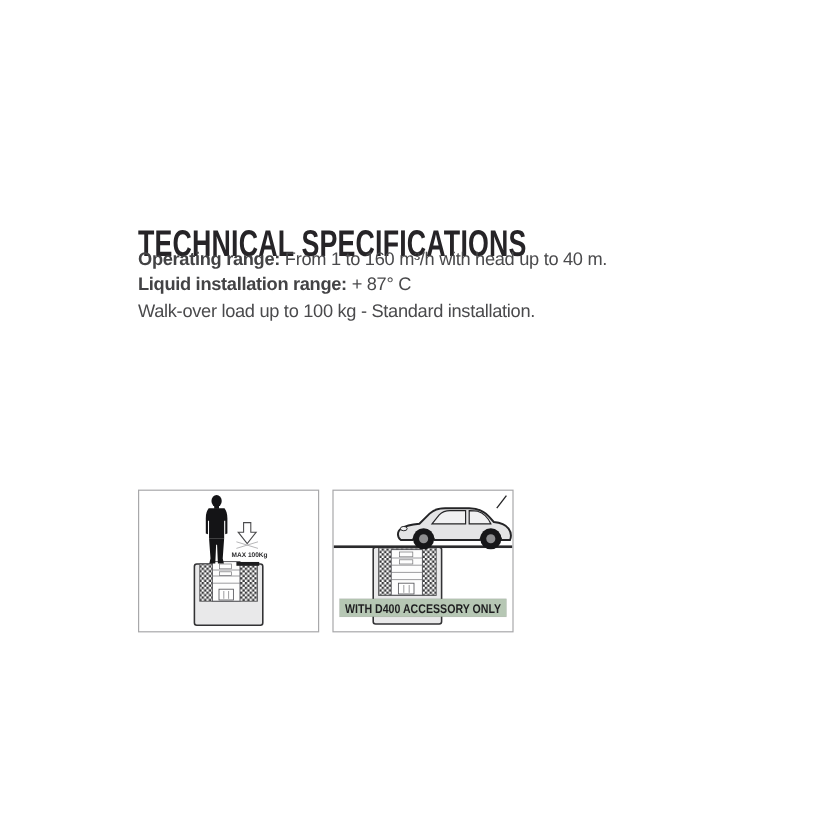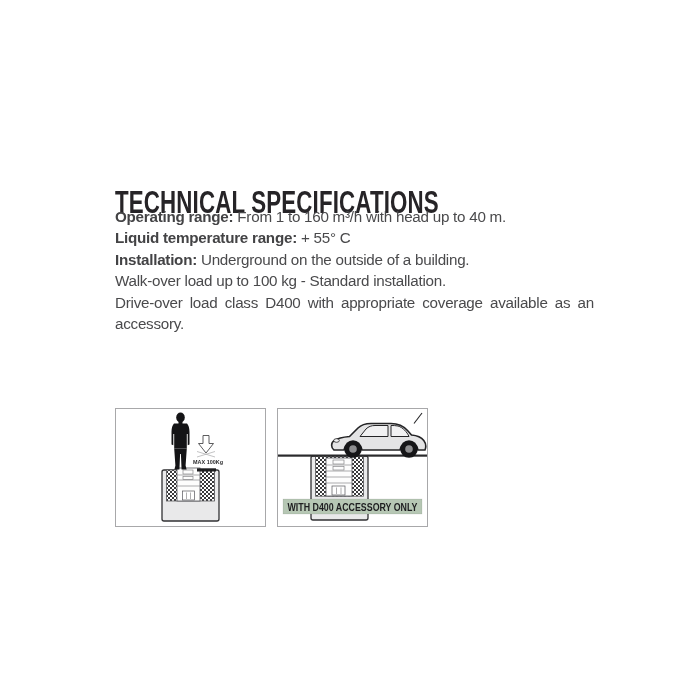--- a/index.html
+++ b/index.html
@@ -32,24 +32,22 @@
   }
   .figbox svg{display:block;}
 </style>
 </head>
 <body>
 
 <h1 class="heading">TECHNICAL SPECIFICATIONS</h1>
 
 <div class="specs">
   <p><b>Operating range:</b><span> From 1 to 160 m³/h with head up to 40 m.</span></p>
-  <p><b>Liquid temperature range:</b><span> + 55° C</span></p>
-  <p><b>Installation:</b><span> Underground on the outside of a building.</span></p>
+  <p><b>Liquid installation range:</b><span> + 87° C</span></p>
   <p><span>Walk-over load up to 100 kg - Standard installation.</span></p>
-  <p class="justify"><span>Drive-over load class D400 with appropriate coverage available as an accessory.</span></p>
 </div>
 
 <div class="figures">
 
   <div class="figbox">
     <svg width="149" height="117" viewBox="0 0 149 117">
       <defs>
         <pattern id="checker" width="4" height="4" patternUnits="userSpaceOnUse">
           <rect width="4" height="4" fill="#ffffff"></rect>
           <rect width="2" height="2" fill="#3a3a3c"></rect>

